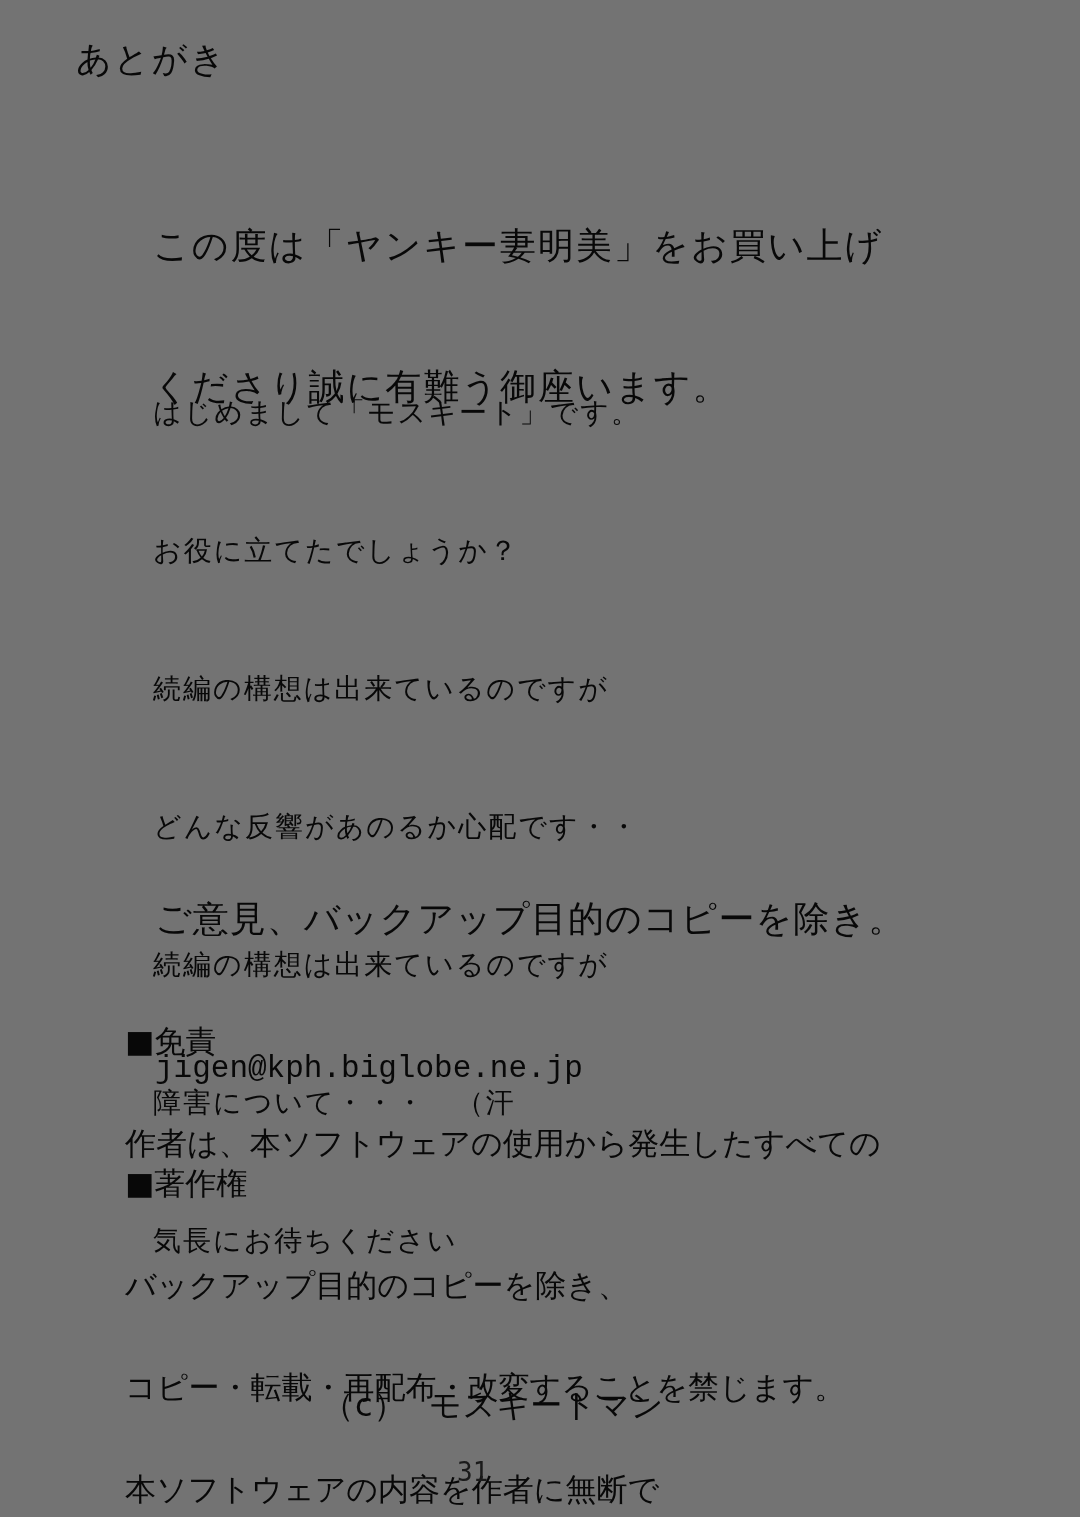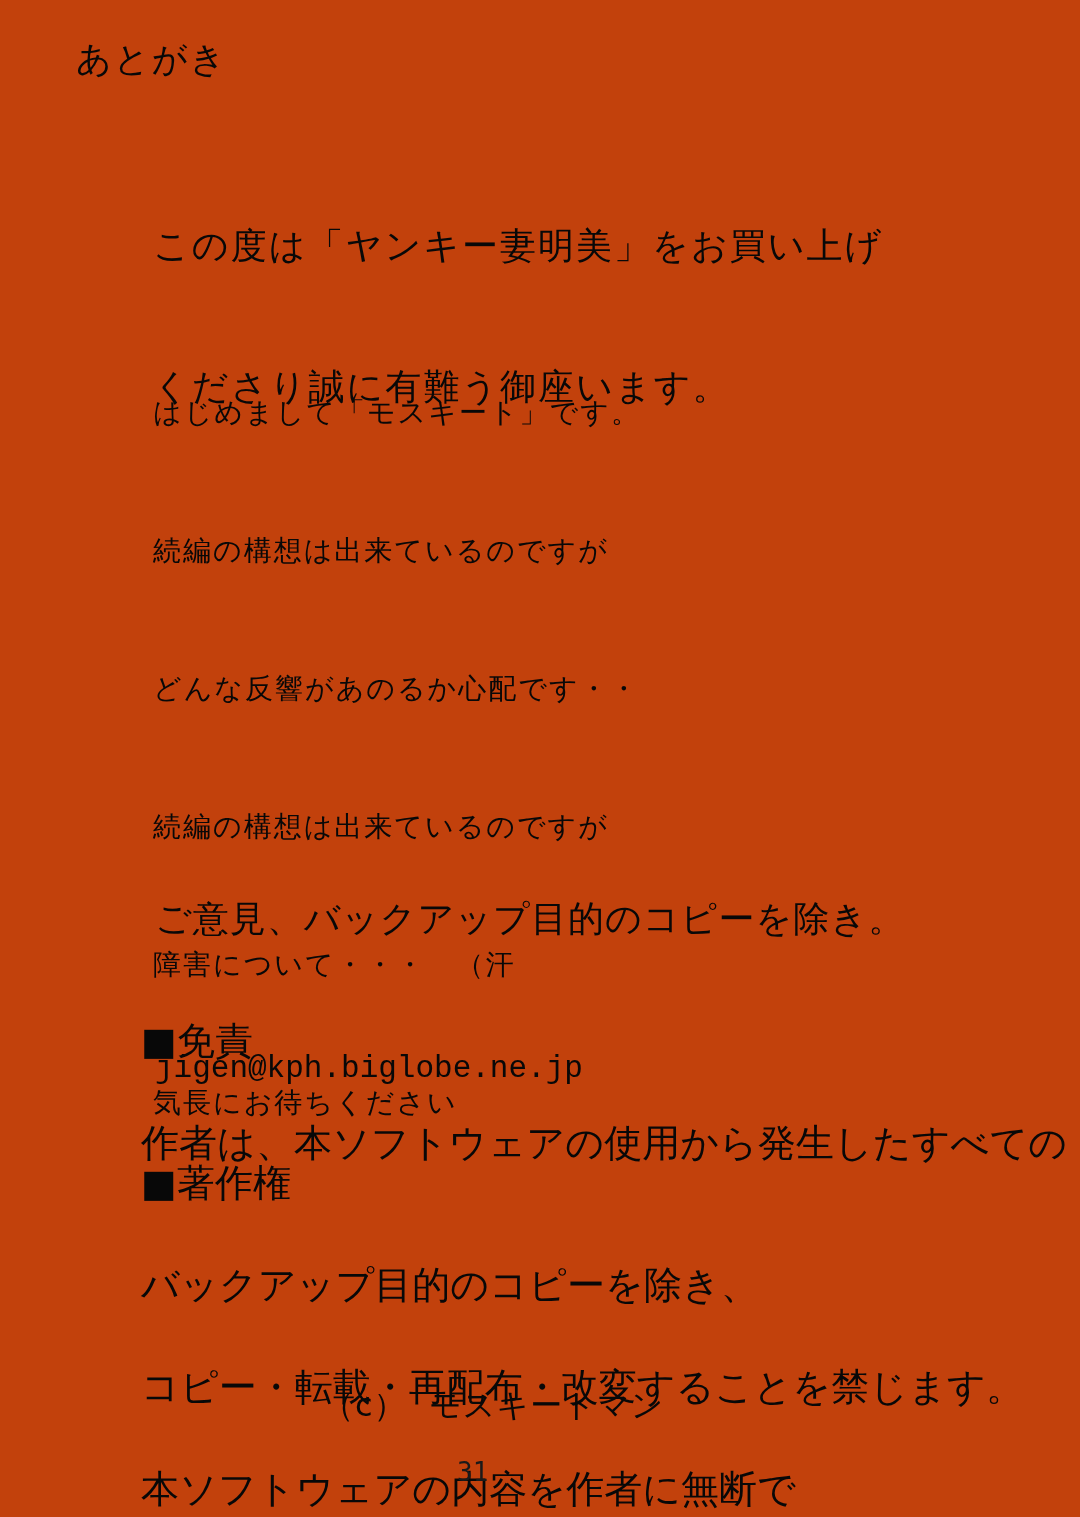--- a/index.html
+++ b/index.html
@@ -4,21 +4,21 @@
 <style>
   html, body {
     margin: 0;
     padding: 0;
     background: #ffffff;
   }
   .page {
     position: relative;
     width: 1080px;
     height: 1517px;
-    background: #c2410c;
+    background: #737373;
     color: #000000;
     font-family: "DejaVu Sans", "Liberation Sans", sans-serif;
     overflow: hidden;
   }
   .jp {
     font-family: "DejaVu Sans", "Liberation Sans", sans-serif;
     white-space: pre;
     color: #080808;
   }
   .abs { position: absolute; }
@@ -52,24 +52,23 @@
     line-height: 50px;
     letter-spacing: 1px;
   }
   .contact-email {
     font-family: Liberation Mono, monospace;
     font-size: 31px;
     letter-spacing: 0;
   }
   .section {
     left: 125px;
-    font-size: 38px;
+    font-size: 31px;
     line-height: 34px;
     letter-spacing: 0px;
-    margin-left: 16px;
   }
   .disclaimer-block { top: 956px; }
   .copyright-block  { top: 1098px; }
   .credit-line {
     left: 322px;
     top: 1376px;
     font-size: 32px;
     line-height: 42px;
     letter-spacing: 1px;
     margin-top: 8px;
@@ -90,20 +89,21 @@
 
   <div class="abs jp doc-title">あとがき</div>
 
   <div class="abs jp greeting">
     <div>この度は「ヤンキー妻明美」をお買い上げ</div>
     <div>くださり誠に有難う御座います。</div>
   </div>
 
   <div class="abs jp body-block">
     <div>はじめまして「モスキート」です。</div>
+    <div>お役に立てたでしょうか？</div>
     <div>続編の構想は出来ているのですが</div>
     <div>どんな反響があのるか心配です・・</div>
     <div>続編の構想は出来ているのですが</div>
     <div>障害について・・・　（汗</div>
     <div>気長にお待ちください</div>
   </div>
 
   <div class="abs jp contact-block">
     <div>ご意見、バックアップ目的のコピーを除き。</div>
     <div class="contact-email">jigen@kph.biglobe.ne.jp</div>

